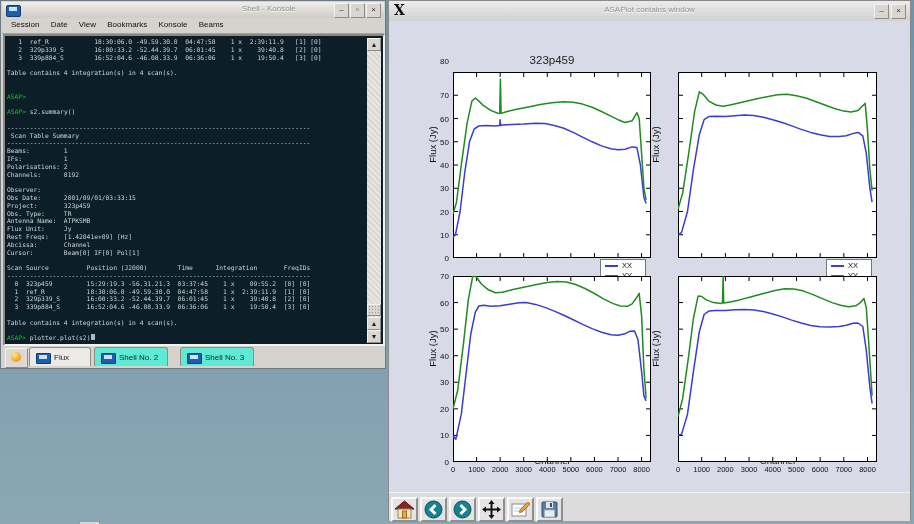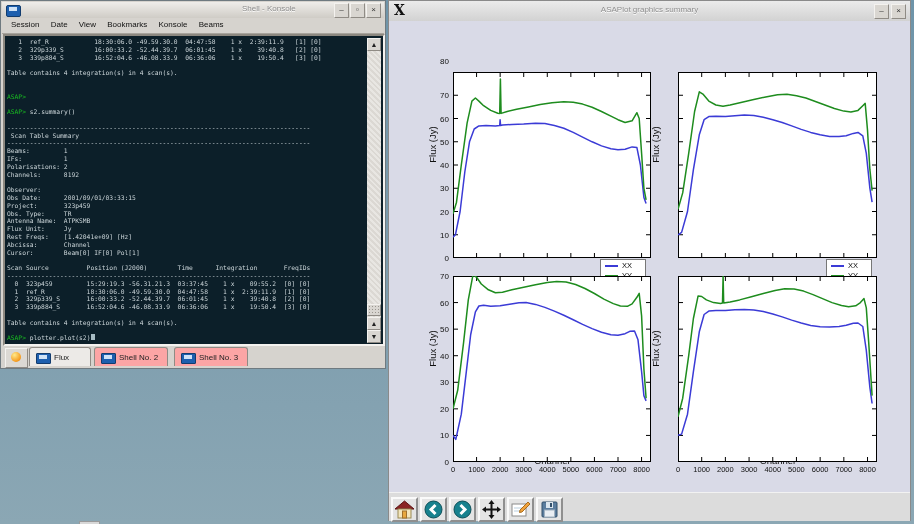--- a/index.html
+++ b/index.html
@@ -42,28 +42,28 @@
   #sb-thumb{position:absolute;left:0;top:266px;width:14px;height:12px;background:#d9d6d1;
     border:1px solid;border-color:#f4f2ef #8f8b85 #8f8b85 #f4f2ef;box-sizing:border-box;
     background-image:radial-gradient(#9a968f 0.6px,transparent 0.7px);background-size:3px 3px;}
   #sb-up2{top:279px;} #sb-down{top:292px;}
   
   #tabbar{position:absolute;left:1px;right:1px;top:346px;height:20px;background:#d6d3ce;}
   #newsess{position:absolute;left:3px;top:1px;width:21px;height:18px;background:#dcd9d4;
     border:1px solid;border-color:#f4f2ef #8f8b85 #8f8b85 #f4f2ef;}
   #newsess .ball{position:absolute;left:5px;top:3px;width:10px;height:10px;border-radius:50%;
     background:radial-gradient(circle at 35% 30%,#ffe98a,#f59a1d 70%,#c96a08);}
-  .tab{position:absolute;top:0;height:19px;background:#fca5a5;border:1px solid #8f8b85;
+  .tab{position:absolute;top:0;height:19px;background:#5eead4;border:1px solid #8f8b85;
     border-bottom:none;border-radius:3px 3px 0 0;font-size:8px;color:#222;box-sizing:border-box;}
   .tab.active{background:#eceae7;}
   .tab .mon{position:absolute;left:6px;top:5px;width:13px;height:9px;background:#1d5fae;
     border:1px solid #123c6e;border-radius:1px;}
   .tab .mon::after{content:"";position:absolute;left:2px;top:1px;width:8px;height:4px;background:#cfe2f6;}
   .tab .lbl{position:absolute;left:24px;top:5px;white-space:nowrap;}
-  #tab0{left:27px;width:62px;} #tab1{left:92px;width:74px;} #tab2{left:172px;width:74px;}
+  #tab0{left:27px;width:62px;} #tab1{left:92px;width:74px;} #tab2{left:178px;width:74px;}
   
   #sliver{position:absolute;left:79px;top:521px;width:19px;height:3px;background:#d8d8d8;border:1px solid #9a9a9a;}
   
   #plot-win{position:absolute;left:388px;top:0;width:523px;height:521px;
     background:#d9dae7;border:1px solid #8a8a8a;box-sizing:border-box;}
   #plot-tbar{position:absolute;left:0;top:0;right:0;height:20px;
     background:linear-gradient(180deg,#ebebeb,#d2d2d2);border-bottom:1px solid #a8a8a8;}
   #plot-title{position:absolute;left:0;right:0;top:4px;text-align:center;font-size:8px;
     color:#8f8f8f;text-shadow:0 1px 0 #fff;}
   #x11-ico{position:absolute;left:5px;top:1px;font-family:"DejaVu Serif",serif;
@@ -175,27 +175,28 @@
       <div class="tab" id="tab2">
         <div class="mon"></div>
         <span class="lbl">Shell No. 3</span>
       </div>
     </div>
   </div>
 
   <div id="plot-win">
     <div id="plot-tbar">
       <span id="x11-ico">X</span>
-      <div id="plot-title">ASAPlot graphics summary</div>
+      <div id="plot-title">ASAPlot contains window</div>
       <div class="winbtn" style="right:21px;top:3px;">–</div>
       <div class="winbtn" style="right:4px;top:3px;">×</div>
     </div>
 
     <div id="fig">
 
+      <div class="ptitle" style="left:64px;top:33px;width:198px;">323p459</div>
       <div class="ptitle" style="left:64px;top:216px;width:198px;">329p339_S</div>
       <div class="ptitle" style="left:289px;top:216px;width:199px;">339p884_S</div>
 
       <div class="xlab-clip" style="left:64px;top:229px;width:198px;">Channel</div>
       <div class="xlab-clip" style="left:289px;top:229px;width:199px;">Channel</div>
 
       <div class="ylab" style="left:3px;top:118px;">Flux (Jy)</div>
       <div class="ylab" style="left:226px;top:118px;">Flux (Jy)</div>
       <div class="ylab" style="left:3px;top:322px;">Flux (Jy)</div>
       <div class="ylab" style="left:226px;top:322px;">Flux (Jy)</div>

